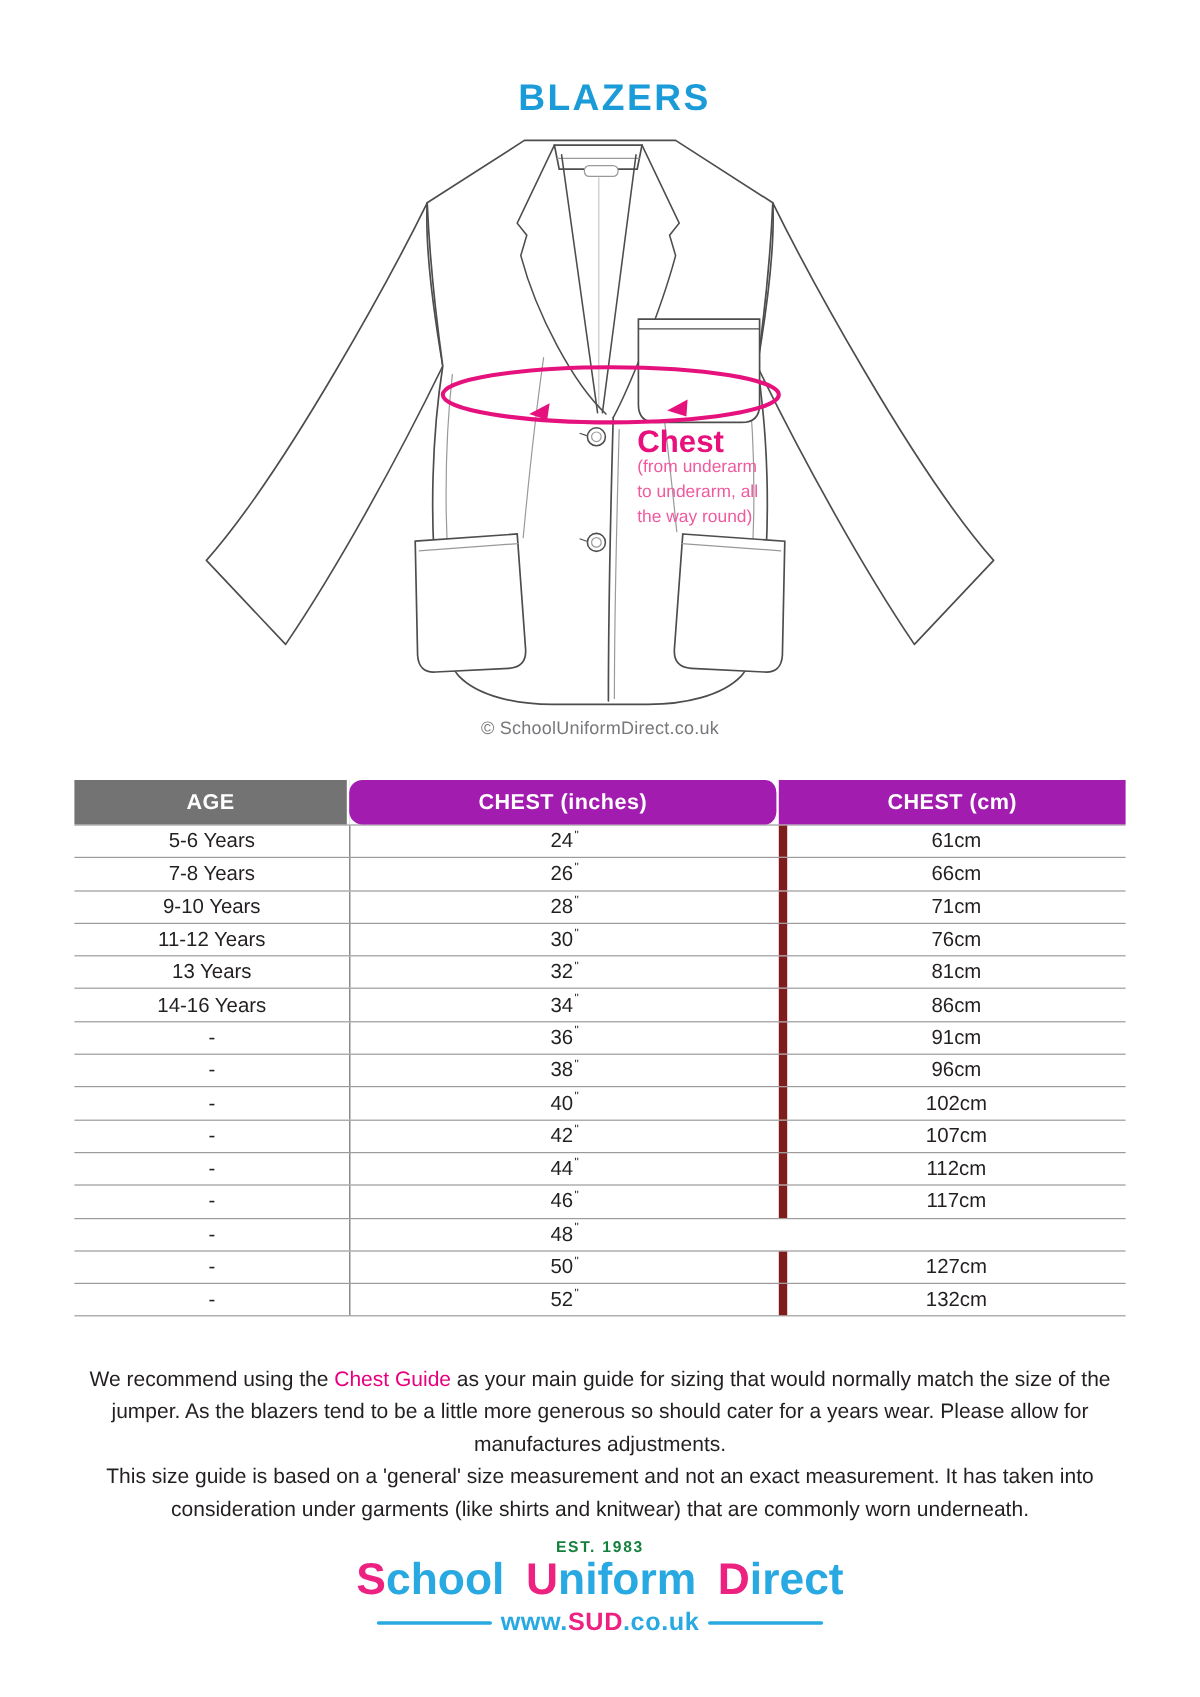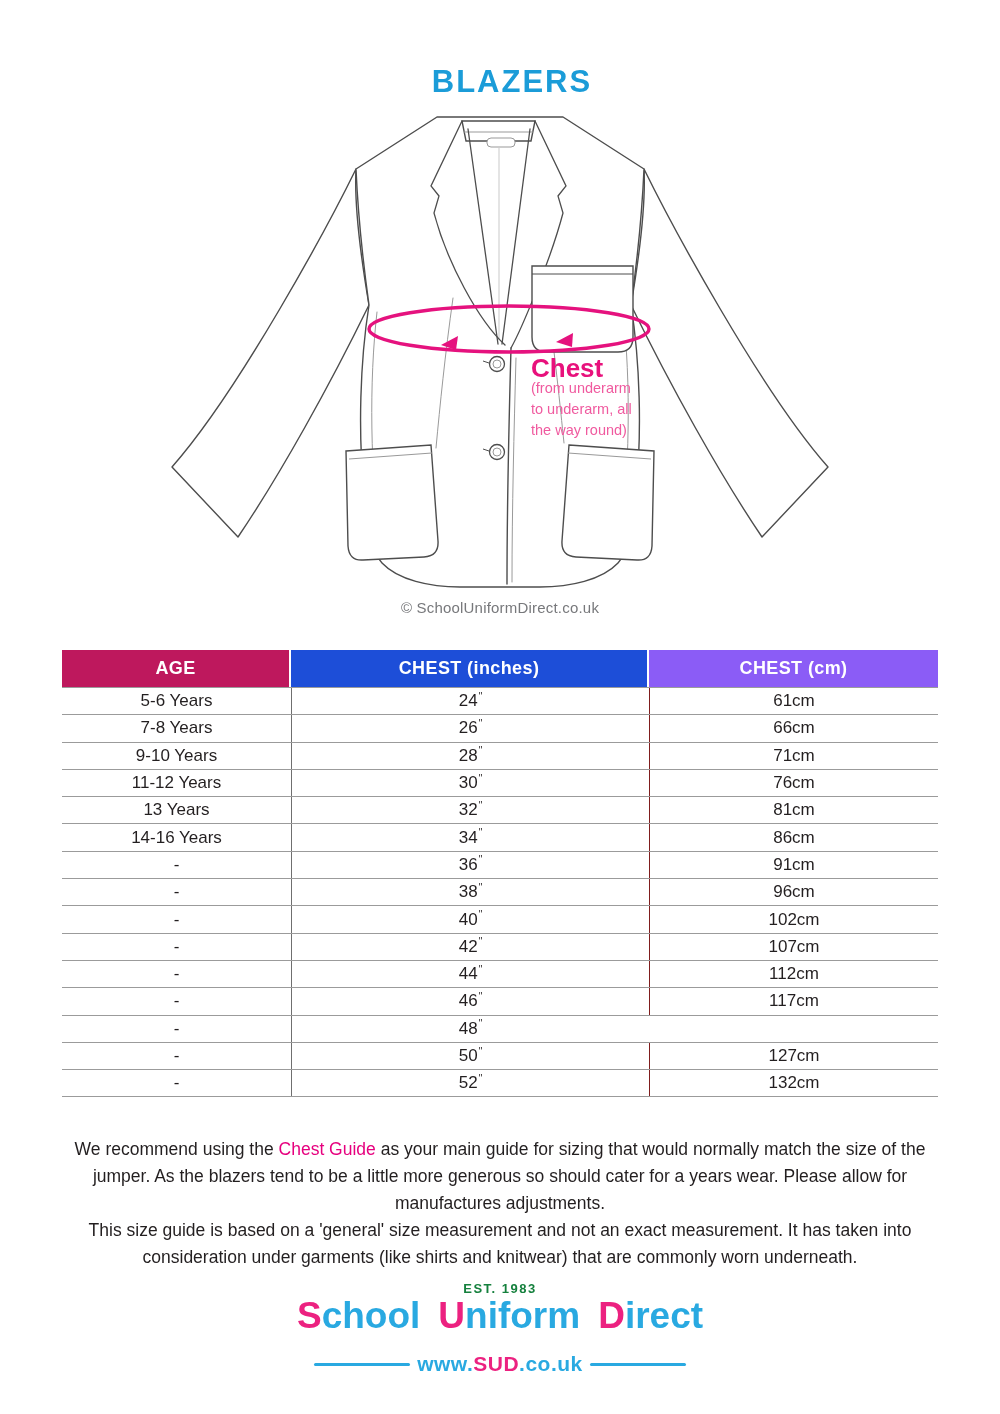--- a/index.html
+++ b/index.html
@@ -29,36 +29,36 @@
   .th-in{width:358px;border-right:2px solid #fff;}
   .th-cm{width:289px;}
   .tbody{border-top:1px solid #9b9b9b;}
   .row{display:flex;height:26.3px;border-bottom:1px solid #9b9b9b;}
   .td{
     box-sizing:border-box;font-size:17px;color:#231f20;
     display:flex;align-items:center;justify-content:center;
   }
   .td-age{width:229px;}
   .td-in{width:358px;border-left:1px solid #6f6f6f;}
-  .td-cm{width:289px;border-left:1px solid #7f1d1d;}
+  .td-cm{width:289px;border-left:7px solid #7f1d1d;}
   .inchmark{font-size:10px;margin-left:1px;transform:translateY(-5px);}
   
   .notes{
     position:absolute;top:1136px;left:50px;width:900px;text-align:center;
     font-size:17.5px;line-height:27px;color:#231f20;
   }
   .notes p{margin:0;}
   .pink-text{color:#e6007e;}
   
   .logo{position:absolute;top:1281px;left:0;width:100%;text-align:center;}
   .est{color:#15803d;font-size:13px;font-weight:700;letter-spacing:1.5px;margin-bottom:1px;}
   .brand{display:flex;justify-content:center;gap:18px;font-size:37px;font-weight:700;line-height:38px;}
   .brand .cap{color:#ec2180;}
   .brand .rest{color:#29a9e1;}
-  .url{display:flex;align-items:center;justify-content:center;gap:7px;margin-top:17px;}
+  .url{display:flex;align-items:center;justify-content:center;gap:7px;margin-top:5px;}
   .url-line{width:96px;height:3px;background:#29a9e1;border-radius:2px;}
   .url-text{font-size:21px;font-weight:700;letter-spacing:.5px;}
   .url-blue{color:#29a9e1;}
   .url-pink{color:#ec2180;}
 </style>
 </head>
 <body>
 
 <div class="page">
 
@@ -124,23 +124,23 @@
     <text x="531" y="377" font-size="26" font-weight="600" fill="#e8117c" font-family="Liberation Sans, sans-serif">Chest</text>
     <text x="531" y="393" font-size="14.5" fill="#f05a9f" font-family="Liberation Sans, sans-serif">(from underarm</text>
     <text x="531" y="414" font-size="14.5" fill="#f05a9f" font-family="Liberation Sans, sans-serif">to underarm, all</text>
     <text x="531" y="435" font-size="14.5" fill="#f05a9f" font-family="Liberation Sans, sans-serif">the way round)</text>
   </svg>
 
   <div class="copyright">© SchoolUniformDirect.co.uk</div>
 
   <div class="size-table">
     <div class="thead">
-      <div class="th th-age" style="background: #be185d;">AGE</div>
-      <div class="th th-in" style="background: #1d4ed8;">CHEST (inches)</div>
-      <div class="th th-cm" style="background: #8b5cf6;">CHEST (cm)</div>
+      <div class="th th-age" style="background: #737373;">AGE</div>
+      <div class="th th-in" style="background: #a21caf; border-radius: 11px;">CHEST (inches)</div>
+      <div class="th th-cm" style="background: #a21caf;">CHEST (cm)</div>
     </div>
     <div class="tbody">
     <div class="row">
       <div class="td td-age">5-6 Years</div>
       <div class="td td-in">
         <span>24</span>
             <span class="inchmark">"</span>
       </div>
       <div class="td td-cm">61cm</div>
     </div>

